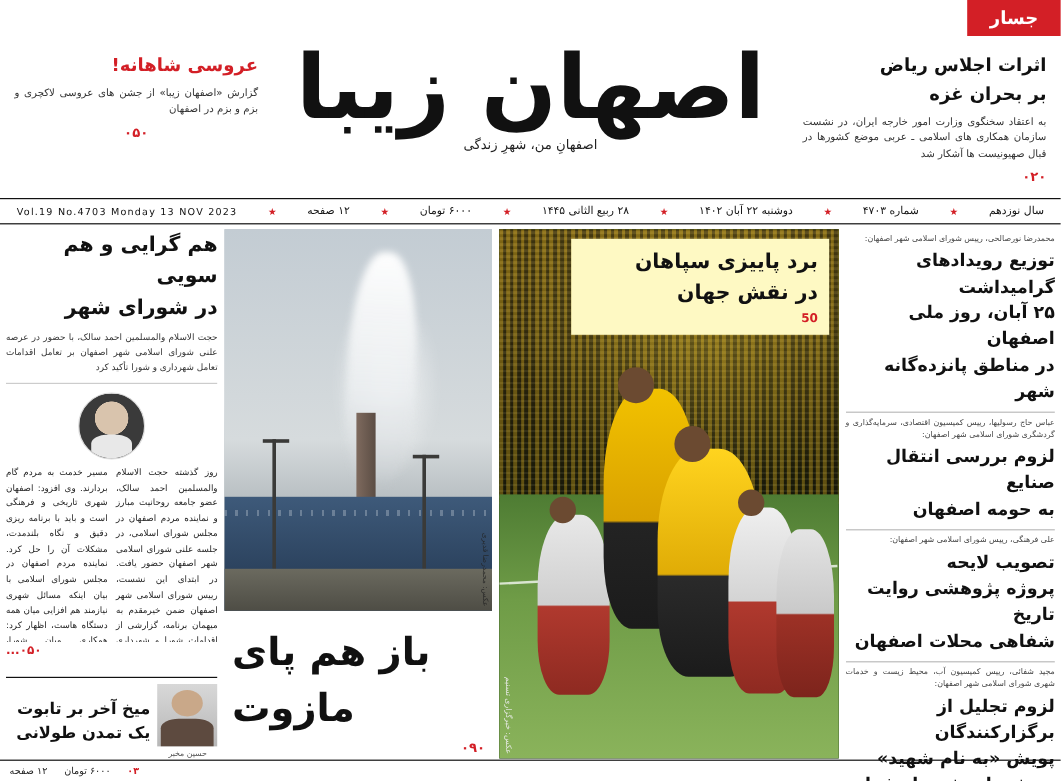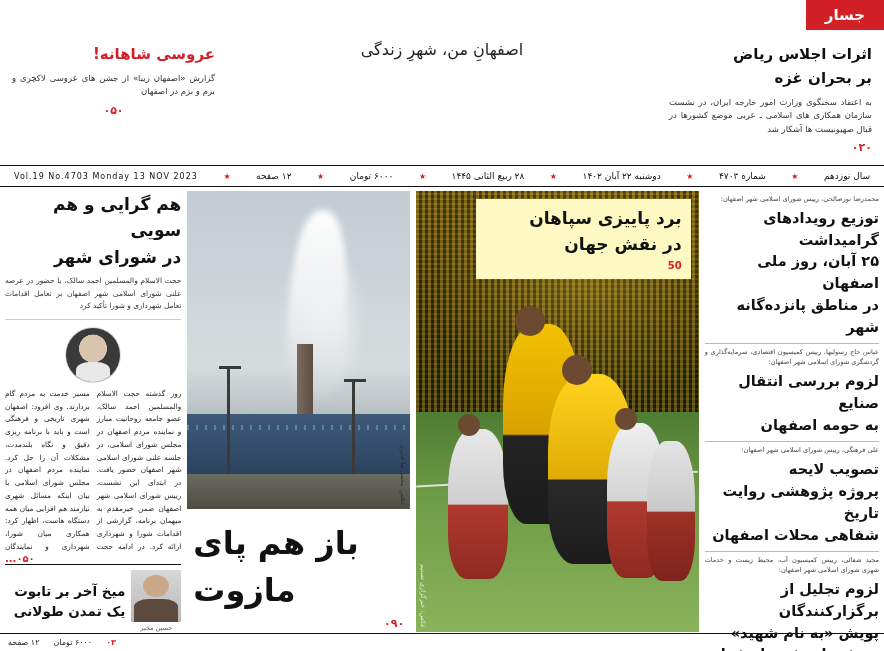--- a/index.html
+++ b/index.html
@@ -63,21 +63,21 @@
   }
   .logo-main {
     font-size: 74px;
     line-height: 1;
     font-weight: bold;
     color: #111;
     letter-spacing: -2px;
     font-family: "DejaVu Sans", sans-serif;
   }
   .logo-sub {
-    font-size: 16px;
+    font-size: 11px;
     color: #222;
     margin-top: 4px;
     letter-spacing: 1px;
   }
   .mh-head {
     font-size: 15px;
     font-weight: bold;
     color: #d31f26;
     line-height: 1.45;
     margin-bottom: 6px;
@@ -338,21 +338,21 @@
     text-align: justify;
     column-count: 2;
     column-gap: 7px;
     flex: 1;
     overflow: hidden;
   }
   .lead-more { font-size: 10px; color:#d31f26; font-weight:bold; text-align:left; padding-top:2px; }
 
   .bottom-box {
     border-top: 1.5px solid #111;
-    margin-top: 0;
+    margin-top: 16px;
     padding-top: 5px;
     display: flex;
     flex-direction: row-reverse;
     align-items: center;
     gap: 6px;
   }
   .bb-text { flex:1; }
   .bb-title { font-size: 13.5px; font-weight: bold; color:#111; line-height:1.5; text-align: right; }
   .bb-thumb {
     width: 50px; height: 52px;
@@ -395,20 +395,21 @@
 
 <div class="masthead">
 
   <div class="masthead-right">
     <div class="mh-head">عروسی شاهانه!</div>
     <div class="mh-sub">گزارش «اصفهان زیبا» از جشن های عروسی لاکچری و بزم و بزم در اصفهان</div>
     <div class="mh-page">۰۵۰</div>
   </div>
 
   <div class="masthead-center">
+    <div class="logo-main">اصهان زیبا</div>
     <div class="logo-sub">اصفهانِ من، شهرِ زندگی</div>
   </div>
 
   <div class="masthead-left">
     <div class="mh-head black">اثرات اجلاس ریاض</div>
     <div class="mh-head black" style="margin-top:-4px">بر بحران غزه</div>
     <div class="mh-sub">به اعتقاد سخنگوی وزارت امور خارجه ایران، در نشست سازمان همکاری های اسلامی ـ عربی موضع کشورها در قبال صهیونیست ها آشکار شد</div>
     <div class="mh-page left">۰۲۰</div>
   </div>
 

